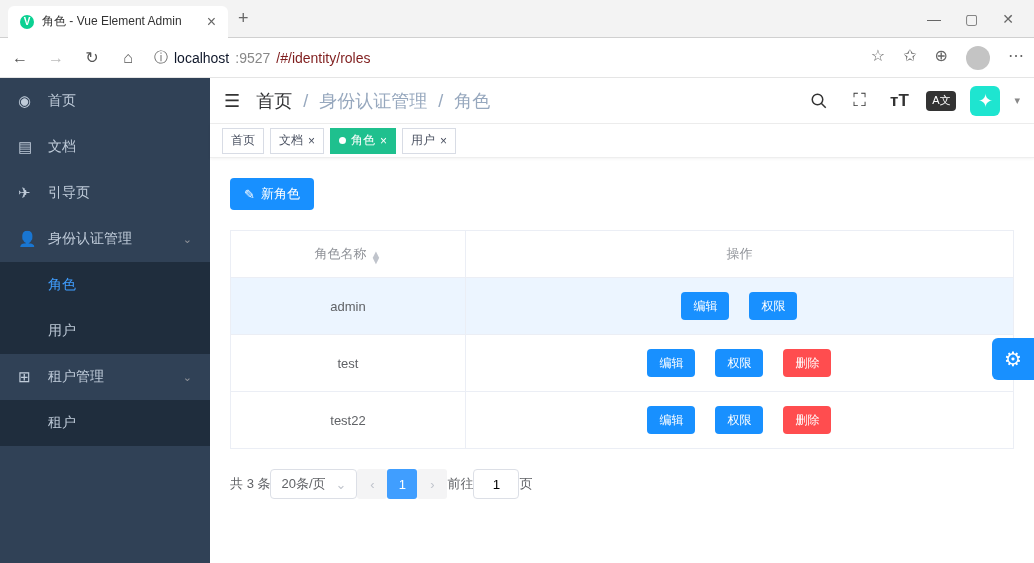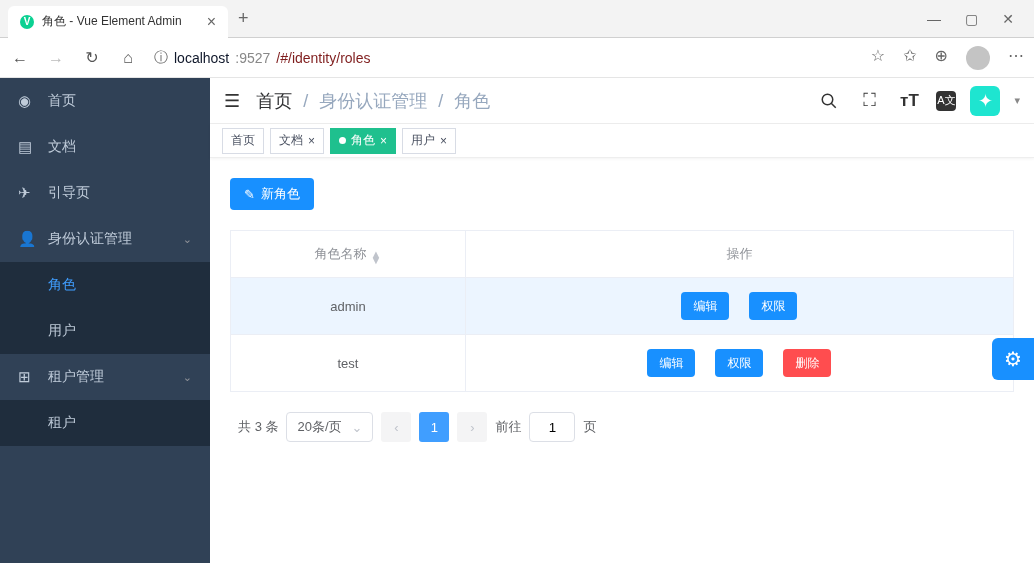--- a/index.html
+++ b/index.html
@@ -32,21 +32,21 @@
 
 .main { flex: 1; background: #fff; display: flex; flex-direction: column; }
 
 .navbar { height: 46px; display: flex; align-items: center; padding: 0 14px; border-bottom: 1px solid #eee; }
 .hamburger { font-size: 18px; color: #333; margin-right: 16px; }
 .breadcrumb { color: #97a8be; font-size: 18px; }
 .breadcrumb .cur { color: #303133; }
 .breadcrumb .sep { margin: 0 6px; }
 .nav-right { margin-left: auto; display: flex; align-items: center; gap: 14px; color: #333; font-size: 18px; }
 .nav-icon-box { width: 26px; height: 26px; display:flex; align-items:center; justify-content:center; }
-.lang-box { background: #333; color:#fff; border-radius:4px; font-size:11px; width:20px; height:20px; display:flex; align-items:center; justify-content:center; }
+.lang-box { background: #333; color:#fff; border-radius:4px; font-size:11px; width:30px; height:20px; display:flex; align-items:center; justify-content:center; }
 .logo-box { width: 30px; height: 30px; background: #1ee5d0; border-radius: 6px; display:flex; align-items:center; justify-content:center; color:#fff; }
 .caret { font-size: 11px; color: #888; }
 
 .tags { height: 34px; display: flex; align-items: center; padding: 0 12px; border-bottom: 1px solid #eee; gap: 6px; box-shadow: 0 1px 3px rgba(0,0,0,0.05); }
 .tag { border: 1px solid #d8dce5; padding: 0 8px; height: 26px; display: flex; align-items: center; gap: 5px; font-size: 12px; color: #495060; background:#fff; }
 .tag.active { background: #1fc08e; color: #fff; border-color: #1fc08e; }
 .tag .dot { width: 7px; height: 7px; background: #fff; border-radius: 50%; }
 .tag .x { color: inherit; font-size: 12px; }
 
 .content { padding: 20px; flex:1; }
@@ -55,21 +55,21 @@
 .btn-danger { background: #ff4d4f; }
 .btn-small { height: 28px; padding: 0 12px; font-size: 12px; }
 
 .table { width: 100%; border: 1px solid #ebeef5; border-collapse: collapse; margin-top: 20px; }
 .table th, .table td { border: 1px solid #ebeef5; padding: 14px 10px; text-align: center; font-size: 13px; color: #606266; font-weight: normal; }
 .table th { background: #fff; color: #909399; }
 .table tr.hover-row { background: #ecf5ff; }
 .sort-caret { color: #c0c4cc; font-size: 11px; margin-left: 4px; display:inline-flex; flex-direction:column; line-height:6px; }
 .action-cell { display: flex; gap: 20px; justify-content: center; }
 
-.pagination { margin-top: 20px; display: flex; align-items: center; gap: 8px; color: #606266; font-size: 13px; margin-left: 8px; }
+.pagination { margin-top: 20px; display: flex; align-items: center; gap: 0; color: #606266; font-size: 13px; }
 .page-select { border: 1px solid #dcdfe6; border-radius: 4px; padding: 5px 10px; display: flex; align-items: center; gap: 10px; }
 .pager-btn { width: 30px; height: 30px; background: #f4f4f5; border-radius: 3px; display:flex; align-items:center; justify-content:center; color:#c0c4cc; }
 .pager-btn.active { background: #409eff; color: #fff; }
 .page-input { border: 1px solid #dcdfe6; border-radius: 4px; width: 46px; height: 30px; text-align: center; }
 
 .settings-fab { position: absolute; right: 0; top: 338px; width: 42px; height: 42px; background: #1890ff; color: #fff; display:flex; align-items:center; justify-content:center; font-size: 20px; border-radius: 6px 0 0 6px; }
 </style>
 </head>
 <body>
 
@@ -215,20 +215,30 @@
             <tr>
               <td>test</td>
               <td>
                 <div class="action-cell">
                   <button class="btn btn-small btn-primary">编辑</button>
                   <button class="btn btn-small btn-primary">权限</button>
                   <button class="btn btn-small btn-danger">删除</button>
                 </div>
               </td>
             </tr>
+            <tr>
+              <td>test22</td>
+              <td>
+                <div class="action-cell">
+                  <button class="btn btn-small btn-primary">编辑</button>
+                  <button class="btn btn-small btn-primary">权限</button>
+                  <button class="btn btn-small btn-danger">删除</button>
+                </div>
+              </td>
+            </tr>
           </tbody>
       </table>
 
       <div class="pagination">
         <span><span>共</span> <span>3</span> <span>条</span></span>
         <div class="page-select">
             <span>20条/页</span>
             <span style="color:#c0c4cc">⌄</span>
           </div>
         <div class="pager-btn">‹</div>

